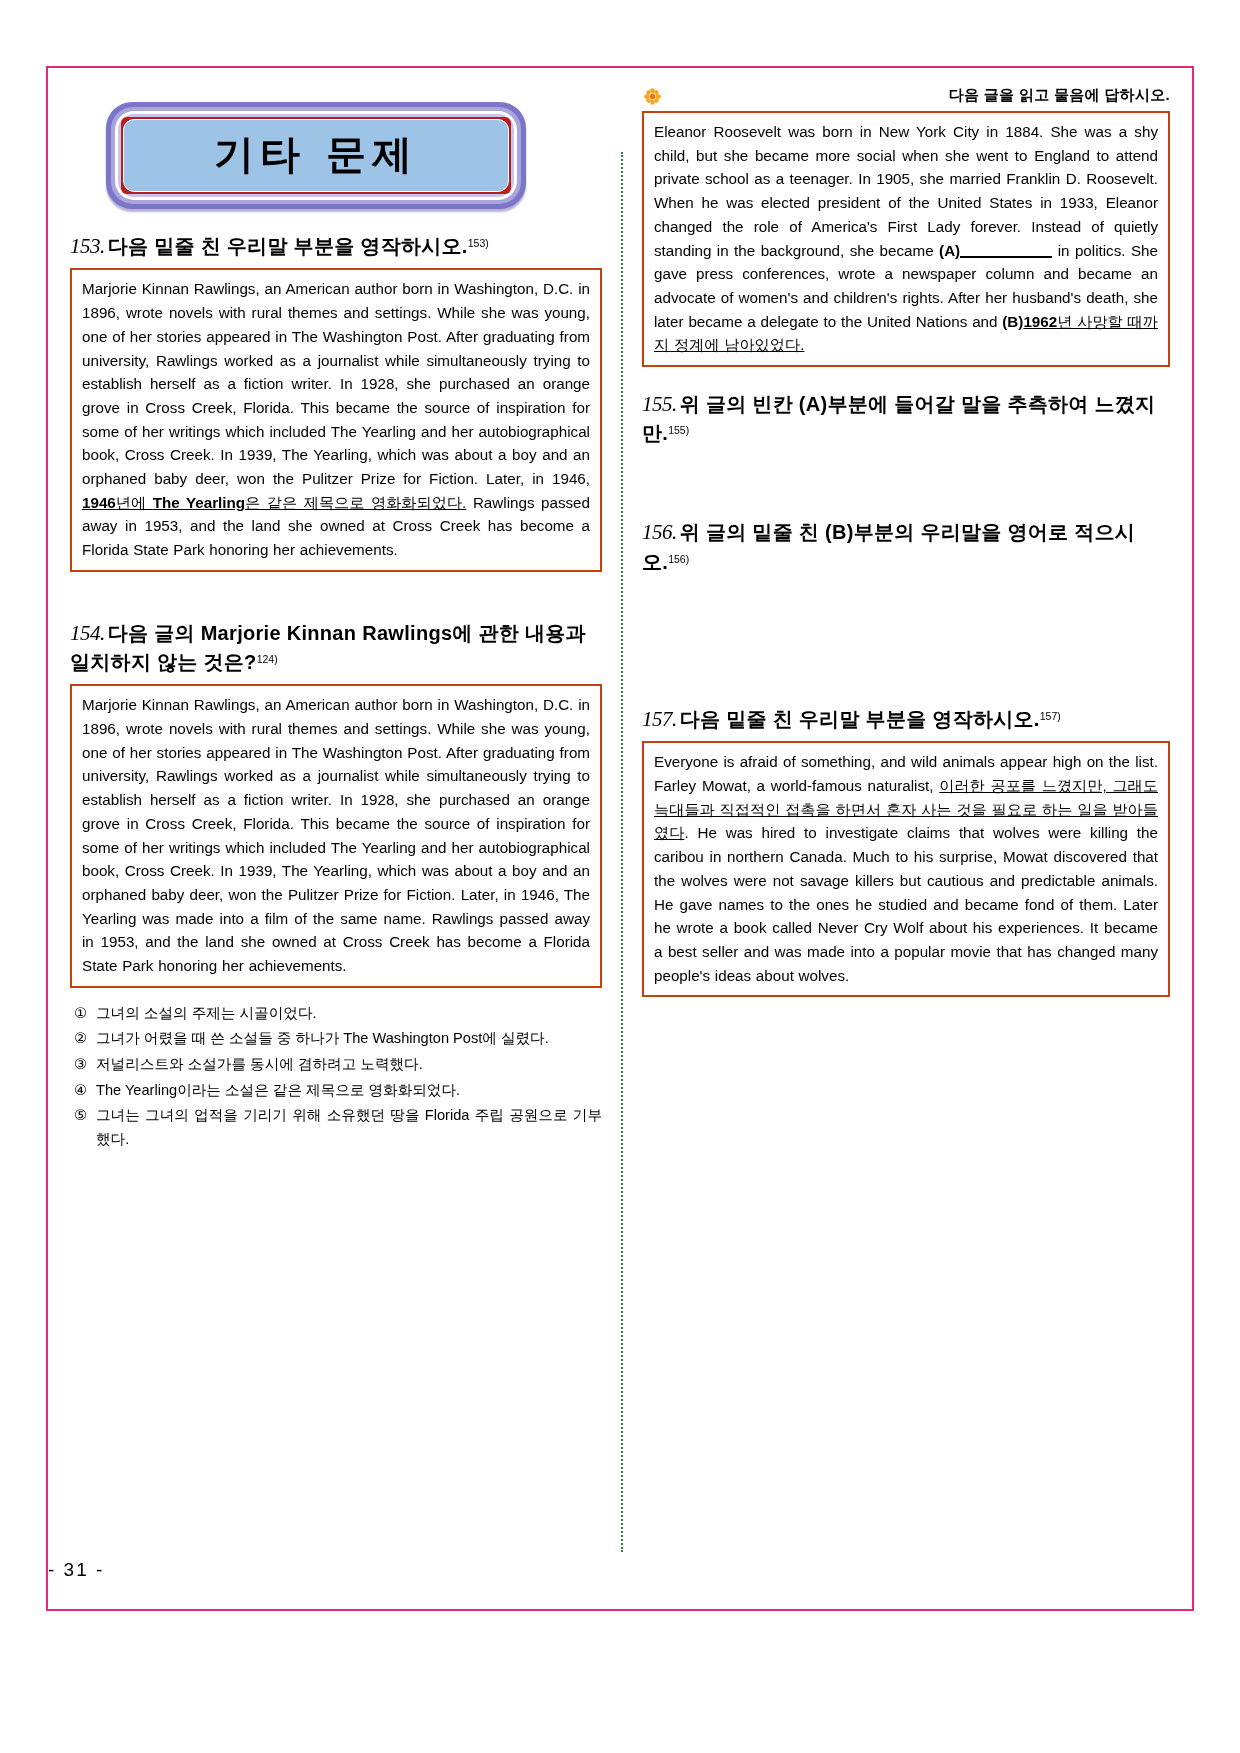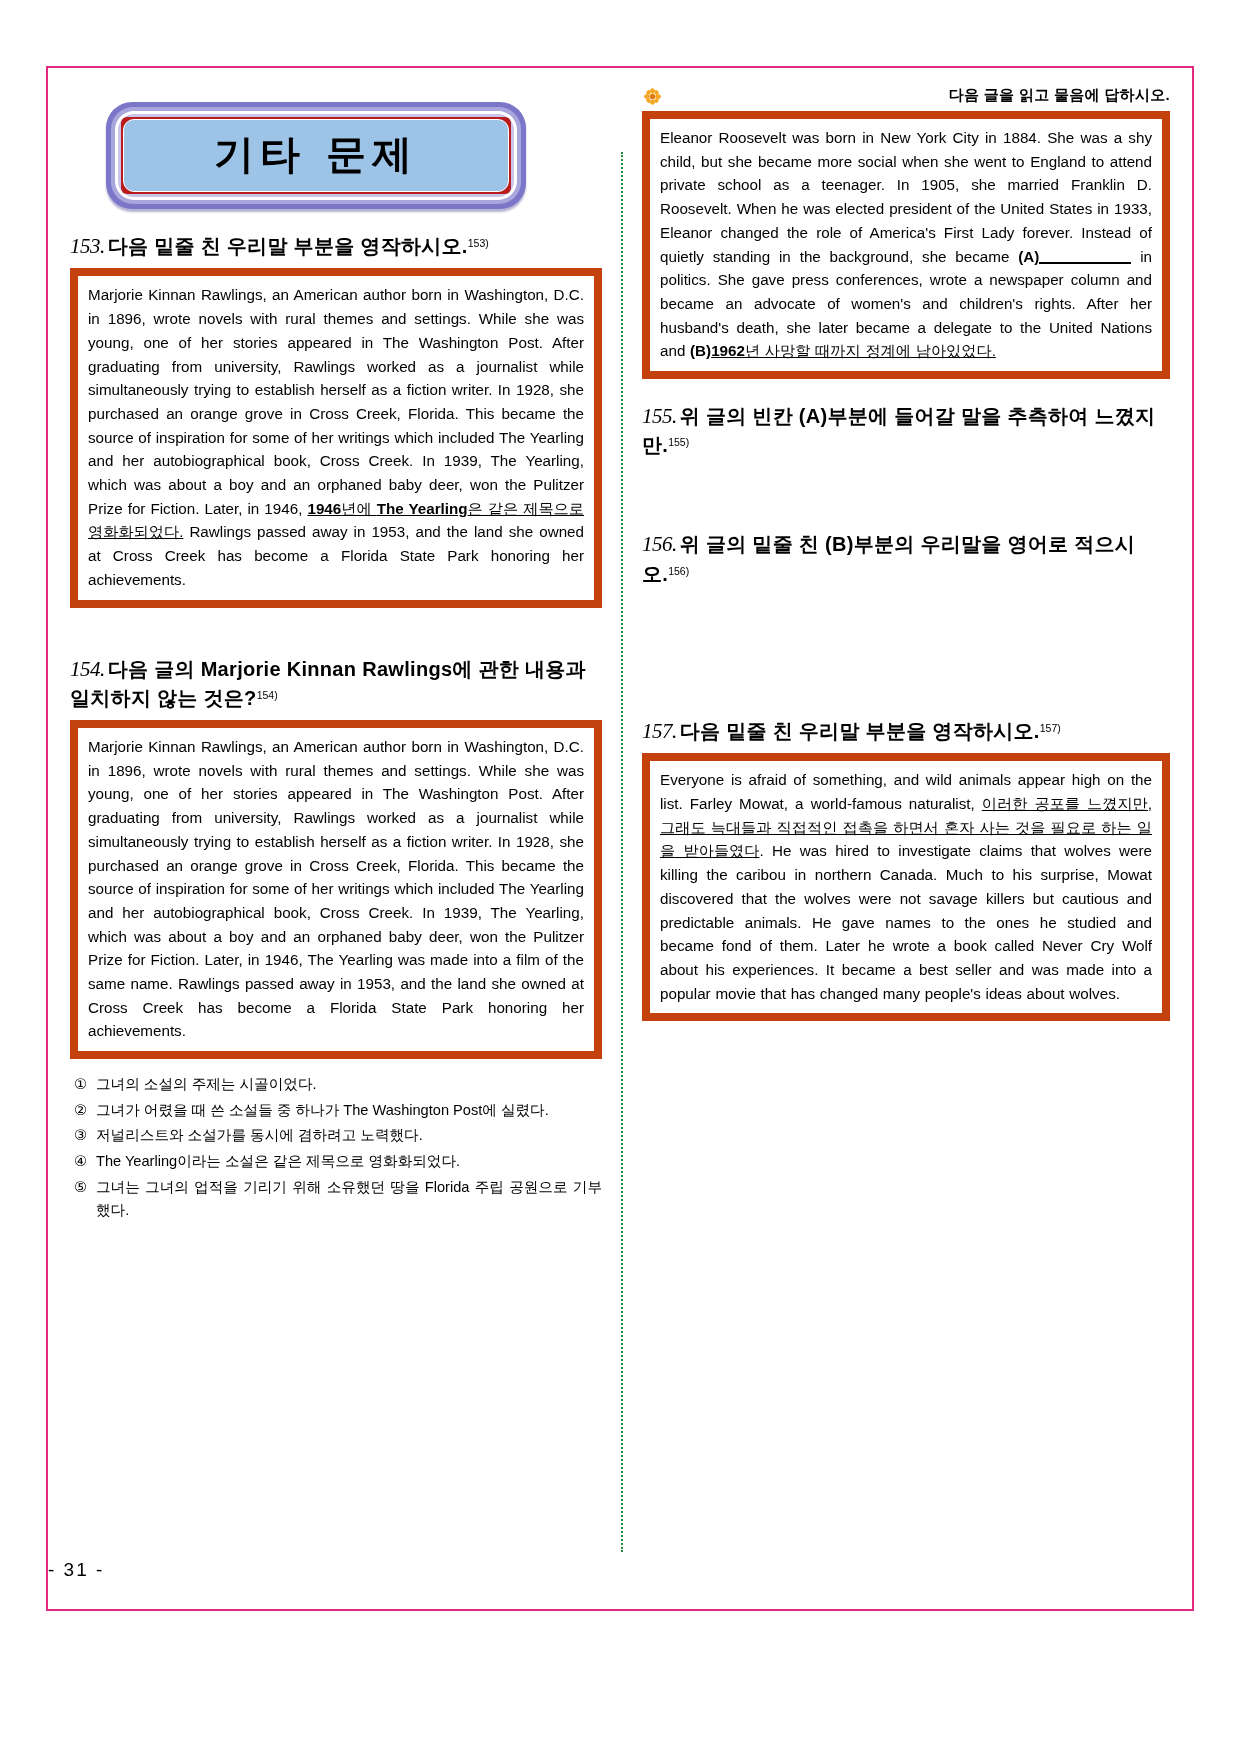--- a/index.html
+++ b/index.html
@@ -67,21 +67,21 @@
     font-style:italic; font-weight:normal;
     font-size:21px;
     letter-spacing:-0.5px;
     margin-right:3px;
   }
   .qtext{ font-size:20px; font-weight:bold; letter-spacing:.3px; }
   .sup{ font-size:10.5px; vertical-align:super; font-weight:normal; }
 
   
   .passage{
-    border:8px solid #c2410c;
+    border:2px solid #c2410c;
     padding:7px 10px 8px 10px;
     font-size:15.2px;
     line-height:1.56;
     text-align:justify;
     color:#000;
     hyphens:none;
     word-spacing:.5px;
   }
   .kr-u{ text-decoration:underline; }
   .b{ font-weight:bold; }
@@ -148,21 +148,21 @@
         <span class="qnum">153.</span><span class="qtext">다음 밑줄 친 우리말 부분을 영작하시오.</span><span class="sup">153)</span>
       </div>
 
       <div class="passage">
         <span>  Marjorie Kinnan Rawlings, an American author born in Washington, D.C. in 1896, wrote novels with rural themes and settings. While she was young, one of her stories appeared in The Washington Post. After graduating from university, Rawlings worked as a journalist while simultaneously trying to establish herself as a fiction writer. In 1928, she purchased an orange grove in Cross Creek, Florida. This became the source of inspiration for some of her writings which included The Yearling and her autobiographical book, Cross Creek. In 1939, The Yearling, which was about a boy and an orphaned baby deer, won the Pulitzer Prize for Fiction. Later, in 1946, </span><span class="kr-u"><span class="b">1946</span><span>년에 </span><span class="b">The Yearling</span><span>은 같은 제목으로 영화화되었다.</span></span><span> Rawlings passed away in 1953, and the land she owned at Cross Creek has become a Florida State Park honoring her achievements.</span>
       </div>
 
       <div class="gap-lg"></div>
 
       <div class="qhead">
-        <span class="qnum">154.</span><span class="qtext">다음 글의 Marjorie Kinnan Rawlings에 관한 내용과 일치하지 않는 것은?</span><span class="sup">154)</span>
+        <span class="qnum">154.</span><span class="qtext">다음 글의 Marjorie Kinnan Rawlings에 관한 내용과 일치하지 않는 것은?</span><span class="sup">124)</span>
       </div>
 
       <div class="passage">  Marjorie Kinnan Rawlings, an American author born in Washington, D.C. in 1896, wrote novels with rural themes and settings. While she was young, one of her stories appeared in The Washington Post. After graduating from university, Rawlings worked as a journalist while simultaneously trying to establish herself as a fiction writer. In 1928, she purchased an orange grove in Cross Creek, Florida. This became the source of inspiration for some of her writings which included The Yearling and her autobiographical book, Cross Creek. In 1939, The Yearling, which was about a boy and an orphaned baby deer, won the Pulitzer Prize for Fiction. Later, in 1946, The Yearling was made into a film of the same name. Rawlings passed away in 1953, and the land she owned at Cross Creek has become a Florida State Park honoring her achievements.</div>
 
       <div class="choices">
         <div class="choice">
           <span class="cnum">①</span>
           <span class="ctext j">그녀의 소설의 주제는 시골이었다.</span>
         </div>
         <div class="choice">

